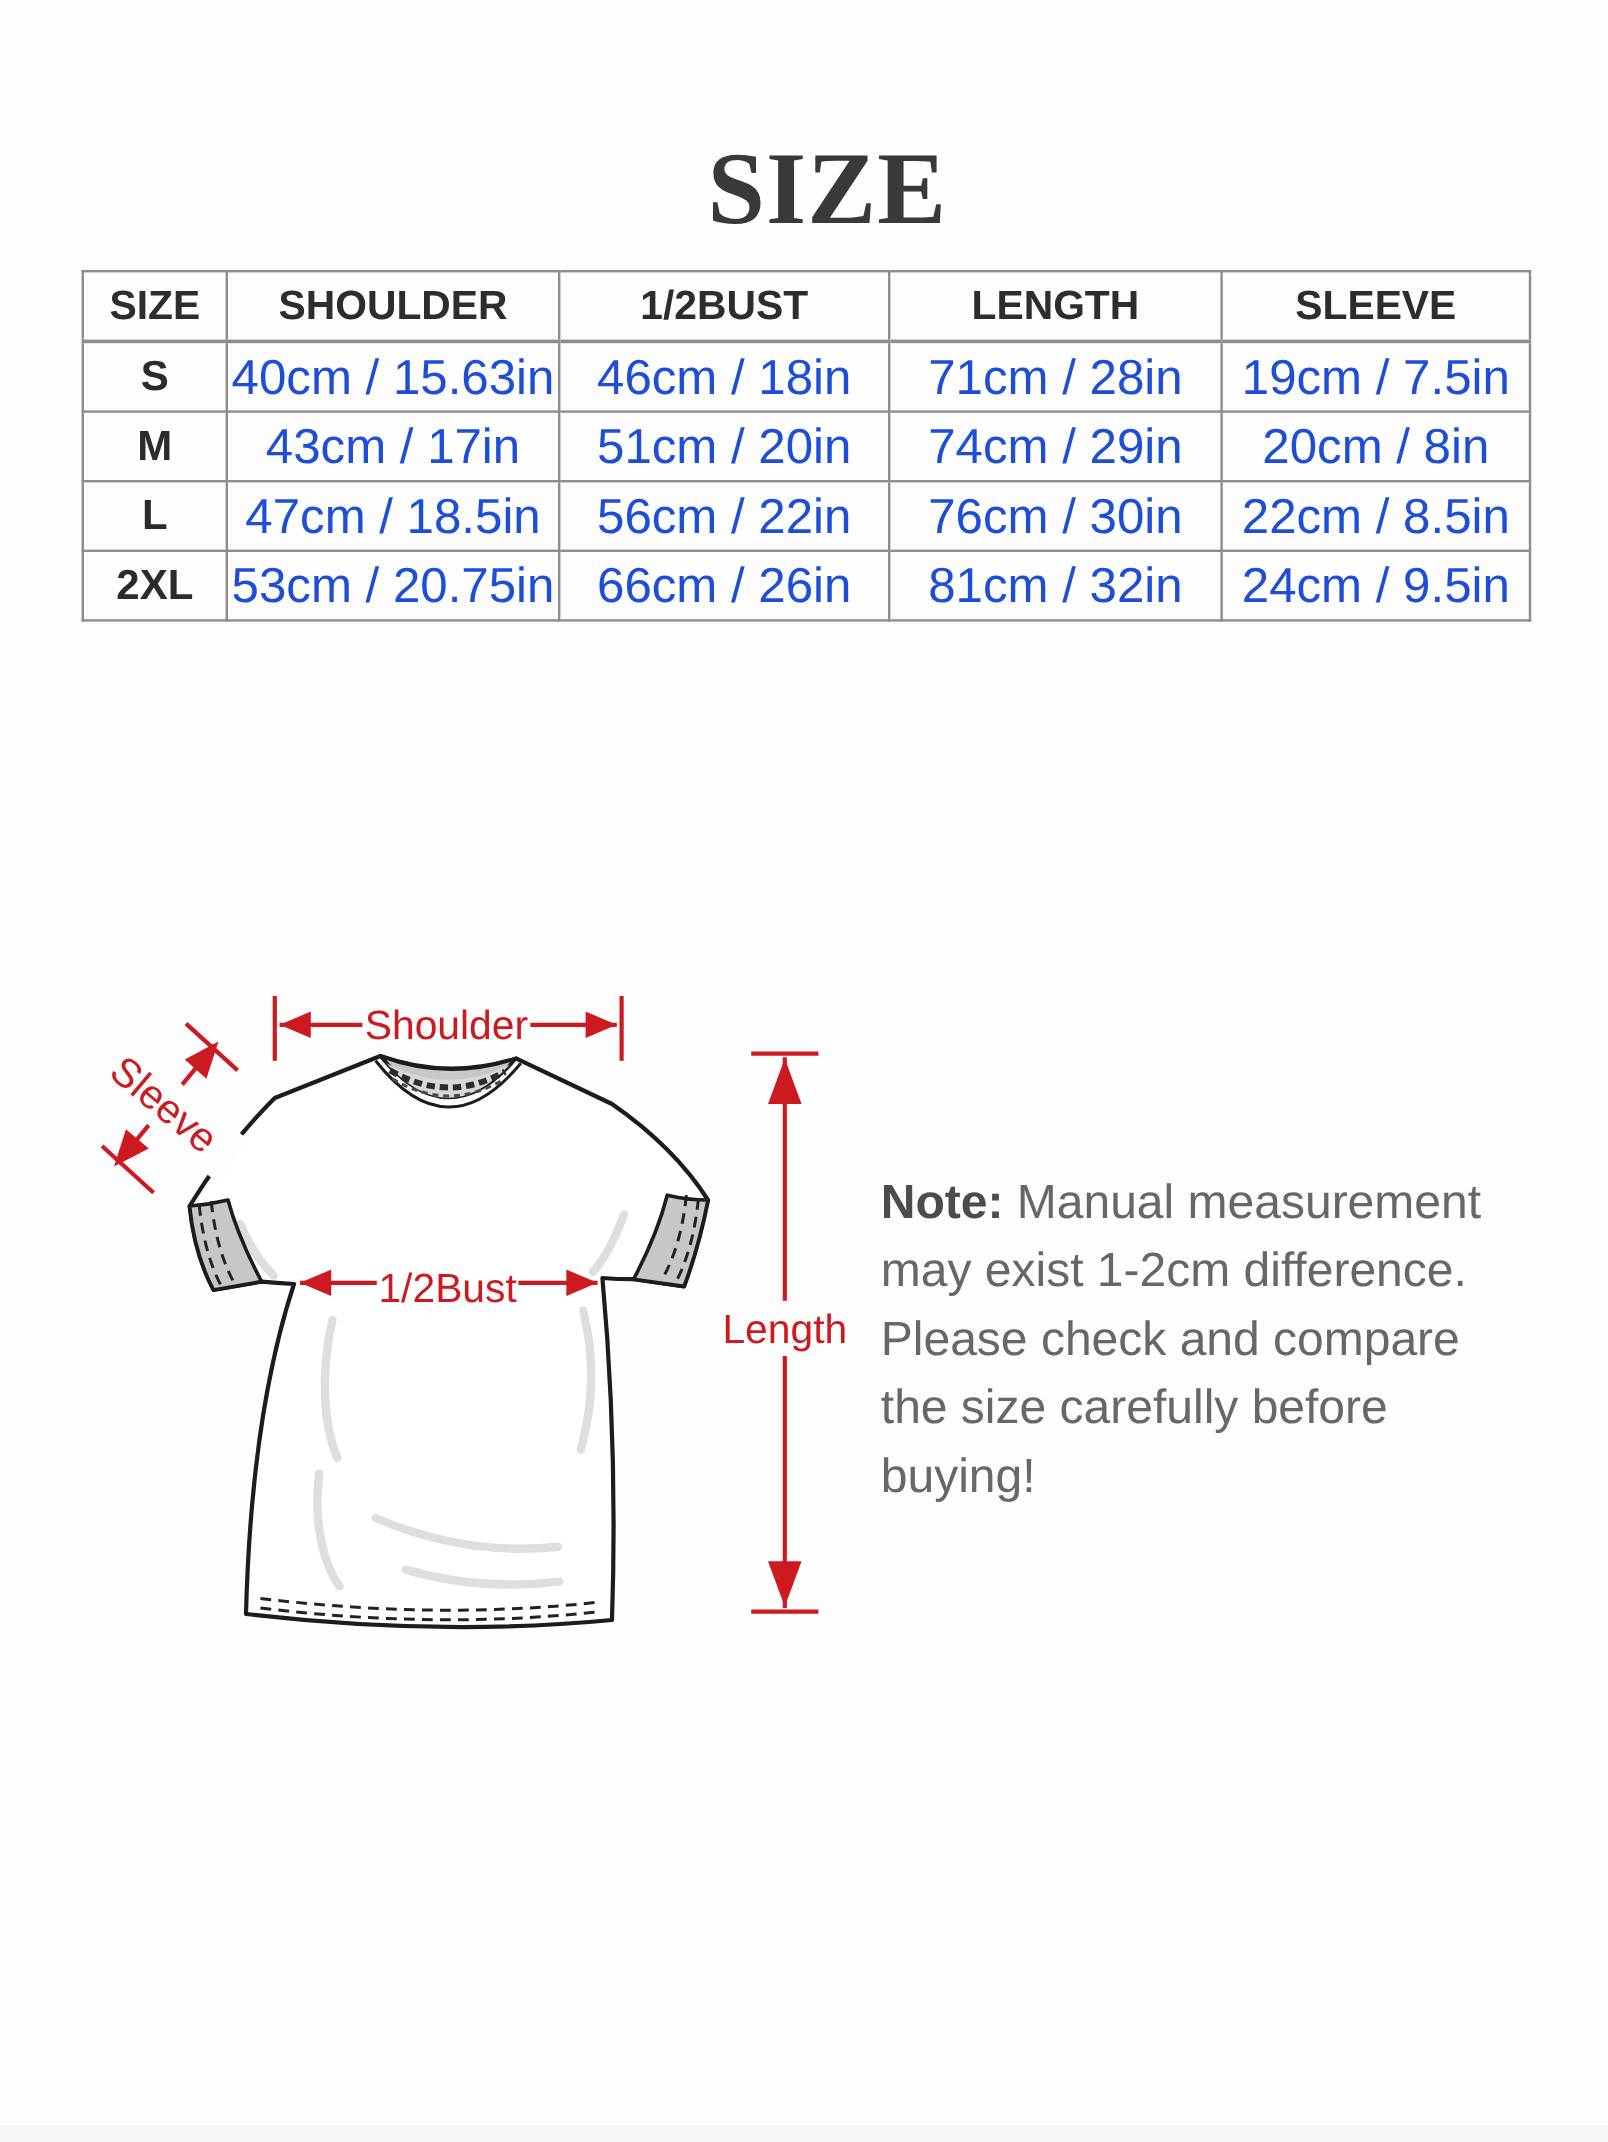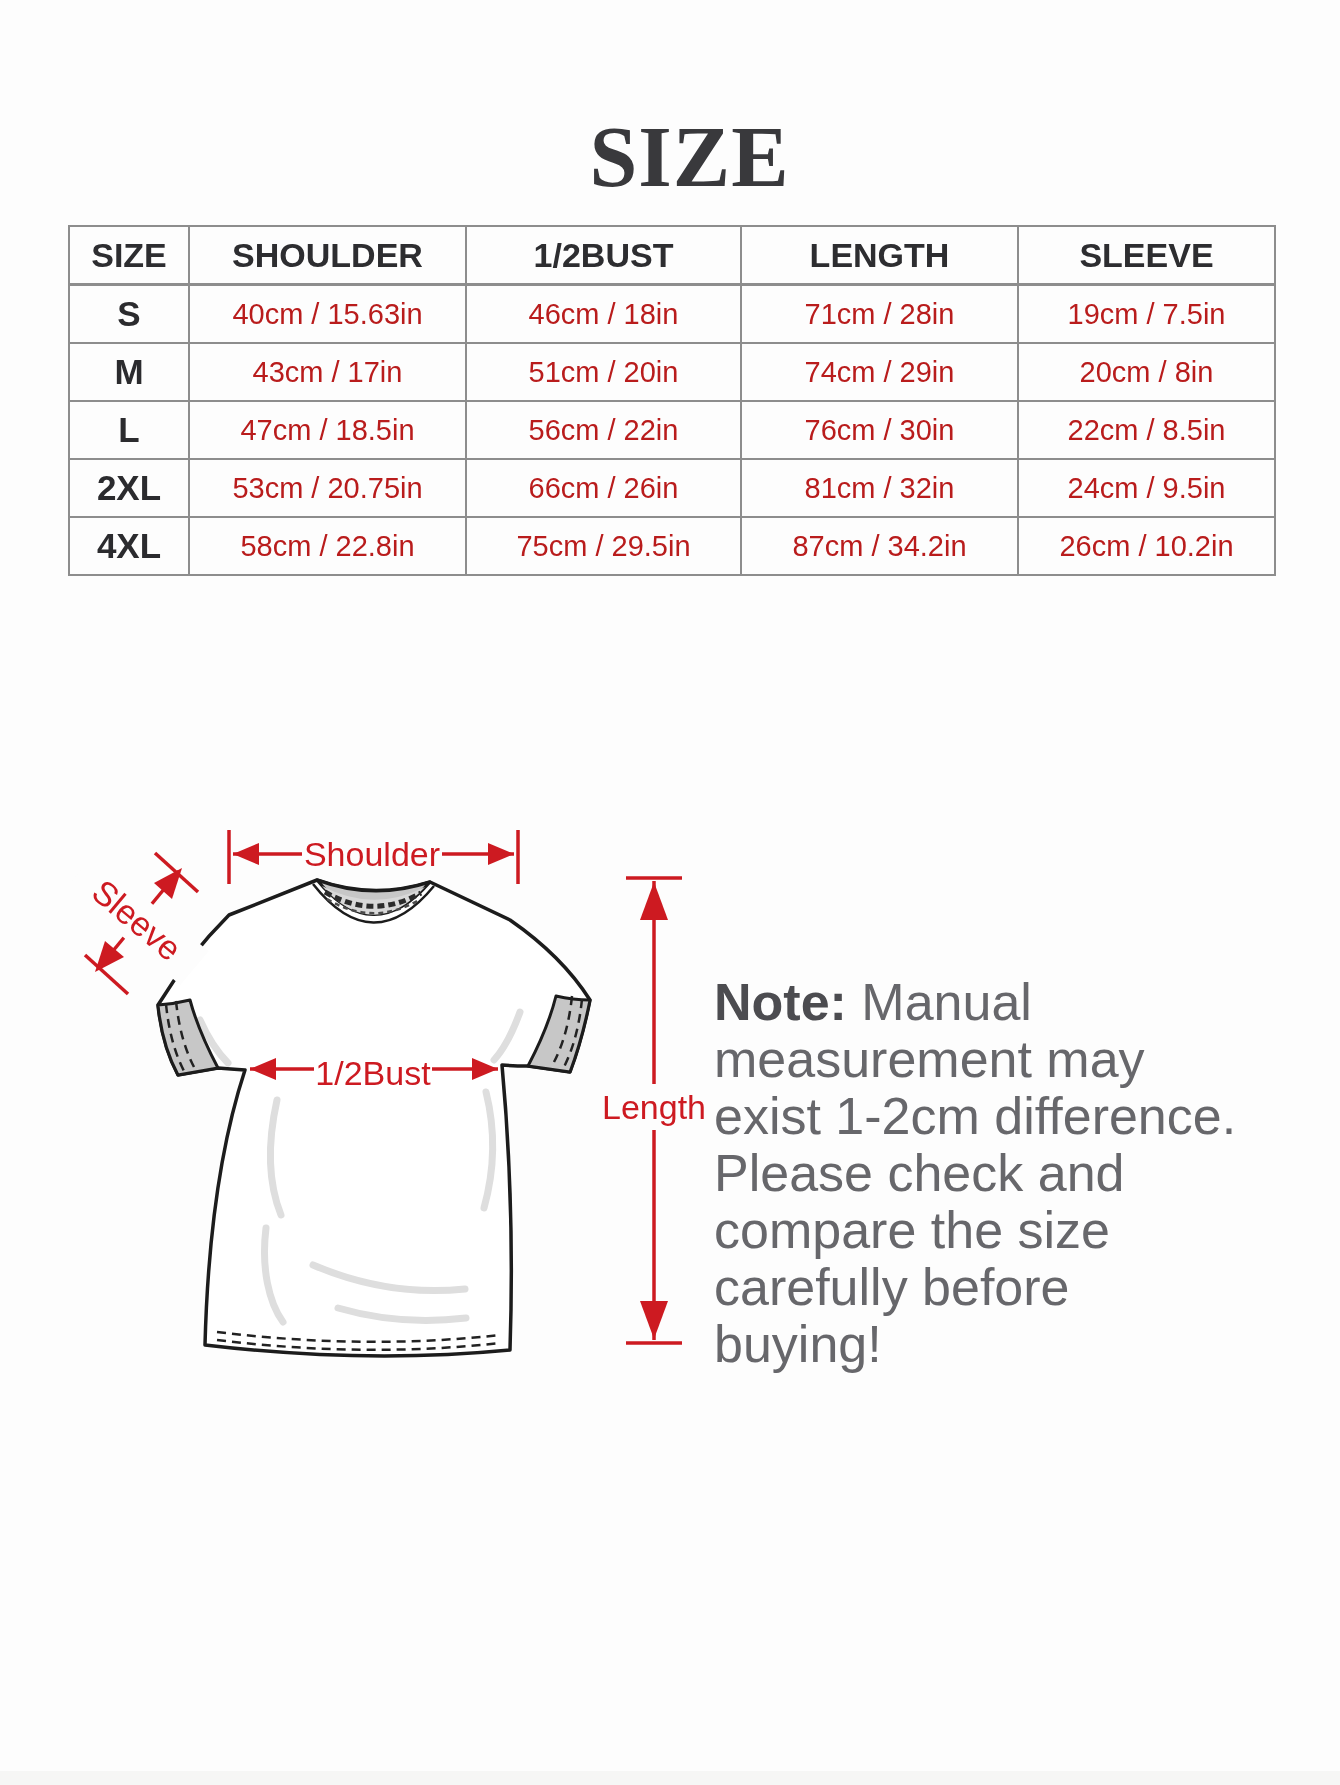--- a/index.html
+++ b/index.html
@@ -22,26 +22,26 @@
   }
   .size-table th,.size-table td{
     border:2px solid #8d8d8d;height:56px;padding:0;
     text-align:center;vertical-align:middle;
     white-space:nowrap;overflow:hidden;
   }
   .size-table th{
     font-weight:bold;font-size:34px;color:#2d2d30;
     border-bottom-width:3px;
   }
-  .size-table td{font-size:29px;color:#b91c1c;}
+  .size-table td{font-size:41px;color:#1d4ed8;}
   .size-table td.size-col{font-weight:bold;font-size:35px;color:#2b2b2e;}
   .diagram-svg{position:absolute;left:70px;top:760px;}
   .note{
-    position:absolute;left:714px;top:974px;width:534px;
-    font-size:52px;line-height:57px;color:#67676b;
+    position:absolute;left:734px;top:974px;width:534px;
+    font-size:40px;line-height:57px;color:#67676b;
   }
   .note b{font-weight:bold;color:#4c4c50;}
   .bottom-strip{
     position:absolute;left:0;top:1771px;width:100%;height:14px;
     background:#f6f6f5;
   }
   
   .shirt-line{fill:#ffffff;stroke:#1c1c1c;stroke-width:3.5;stroke-linejoin:round;}
   .gray-part{fill:#c7c7c7;stroke:#1c1c1c;stroke-width:3;stroke-linejoin:round;}
   .stitch{fill:none;stroke:#222222;stroke-width:2.5;stroke-dasharray:9 6;}
@@ -101,27 +101,20 @@
           <td>56cm / 22in</td>
           <td>76cm / 30in</td>
           <td>22cm / 8.5in</td>
         </tr>
         <tr>
           <td class="size-col">2XL</td>
           <td>53cm / 20.75in</td>
           <td>66cm / 26in</td>
           <td>81cm / 32in</td>
           <td>24cm / 9.5in</td>
-        </tr>
-        <tr>
-          <td class="size-col">4XL</td>
-          <td>58cm / 22.8in</td>
-          <td>75cm / 29.5in</td>
-          <td>87cm / 34.2in</td>
-          <td>26cm / 10.2in</td>
         </tr>
       </tbody>
   </table>
 
   <svg class="diagram-svg" width="650" height="620" viewBox="0 0 650 620" xmlns="http://www.w3.org/2000/svg">
 
     <path class="shirt-line" d="
       M 159,155
       L 247,120
       Q 303,140 360,122

